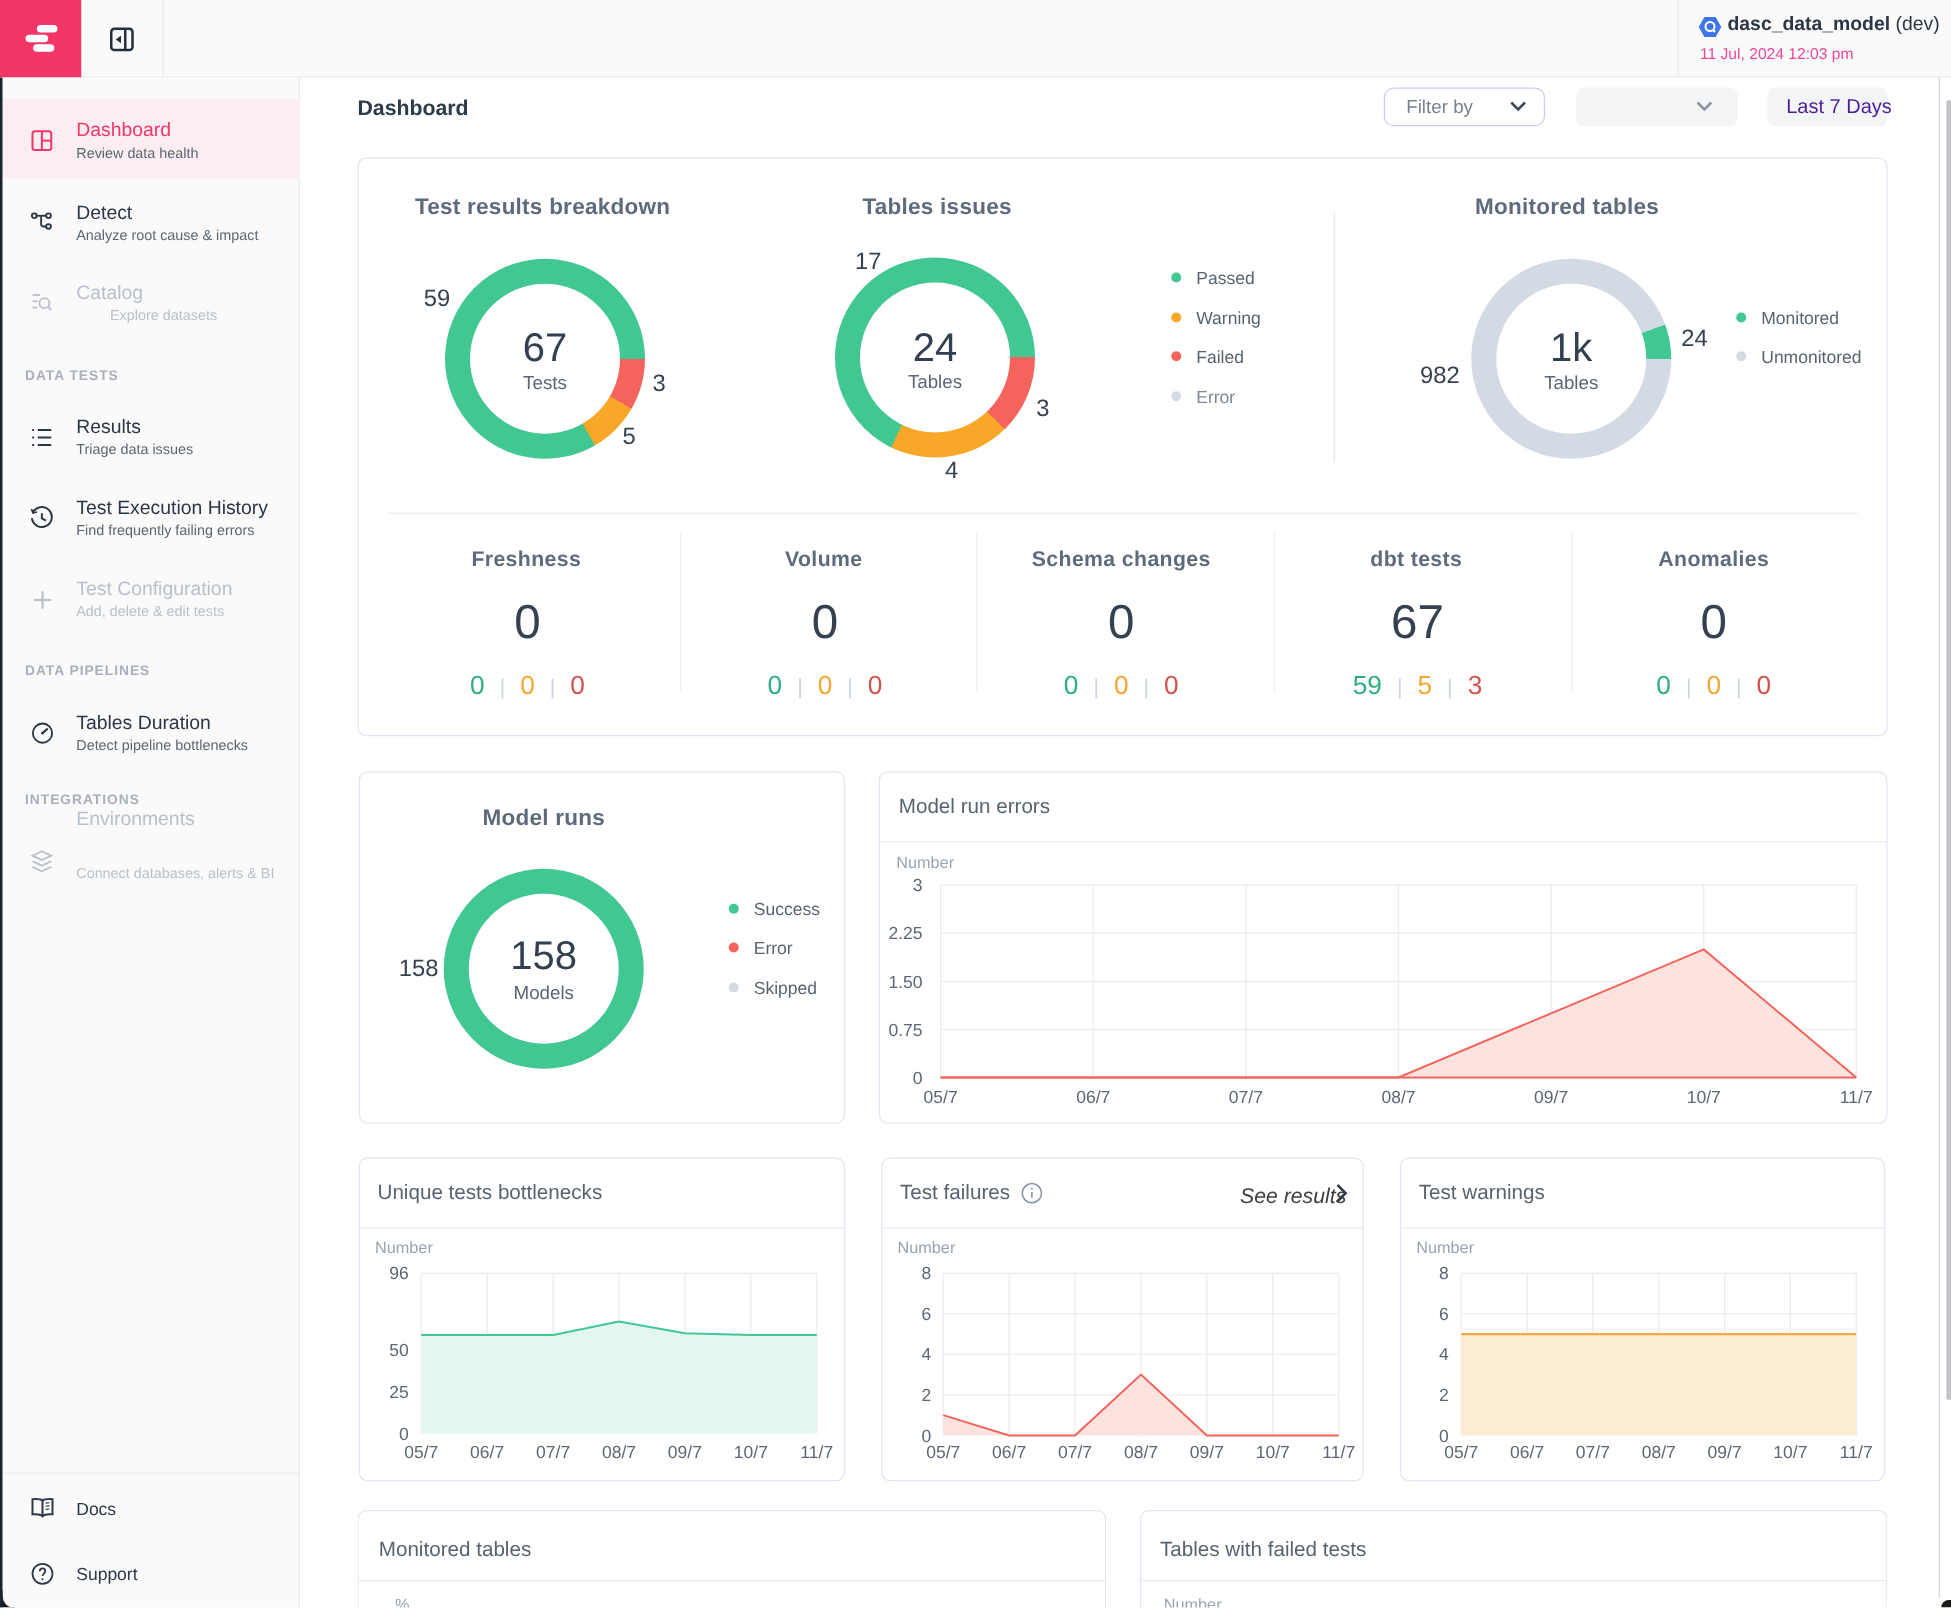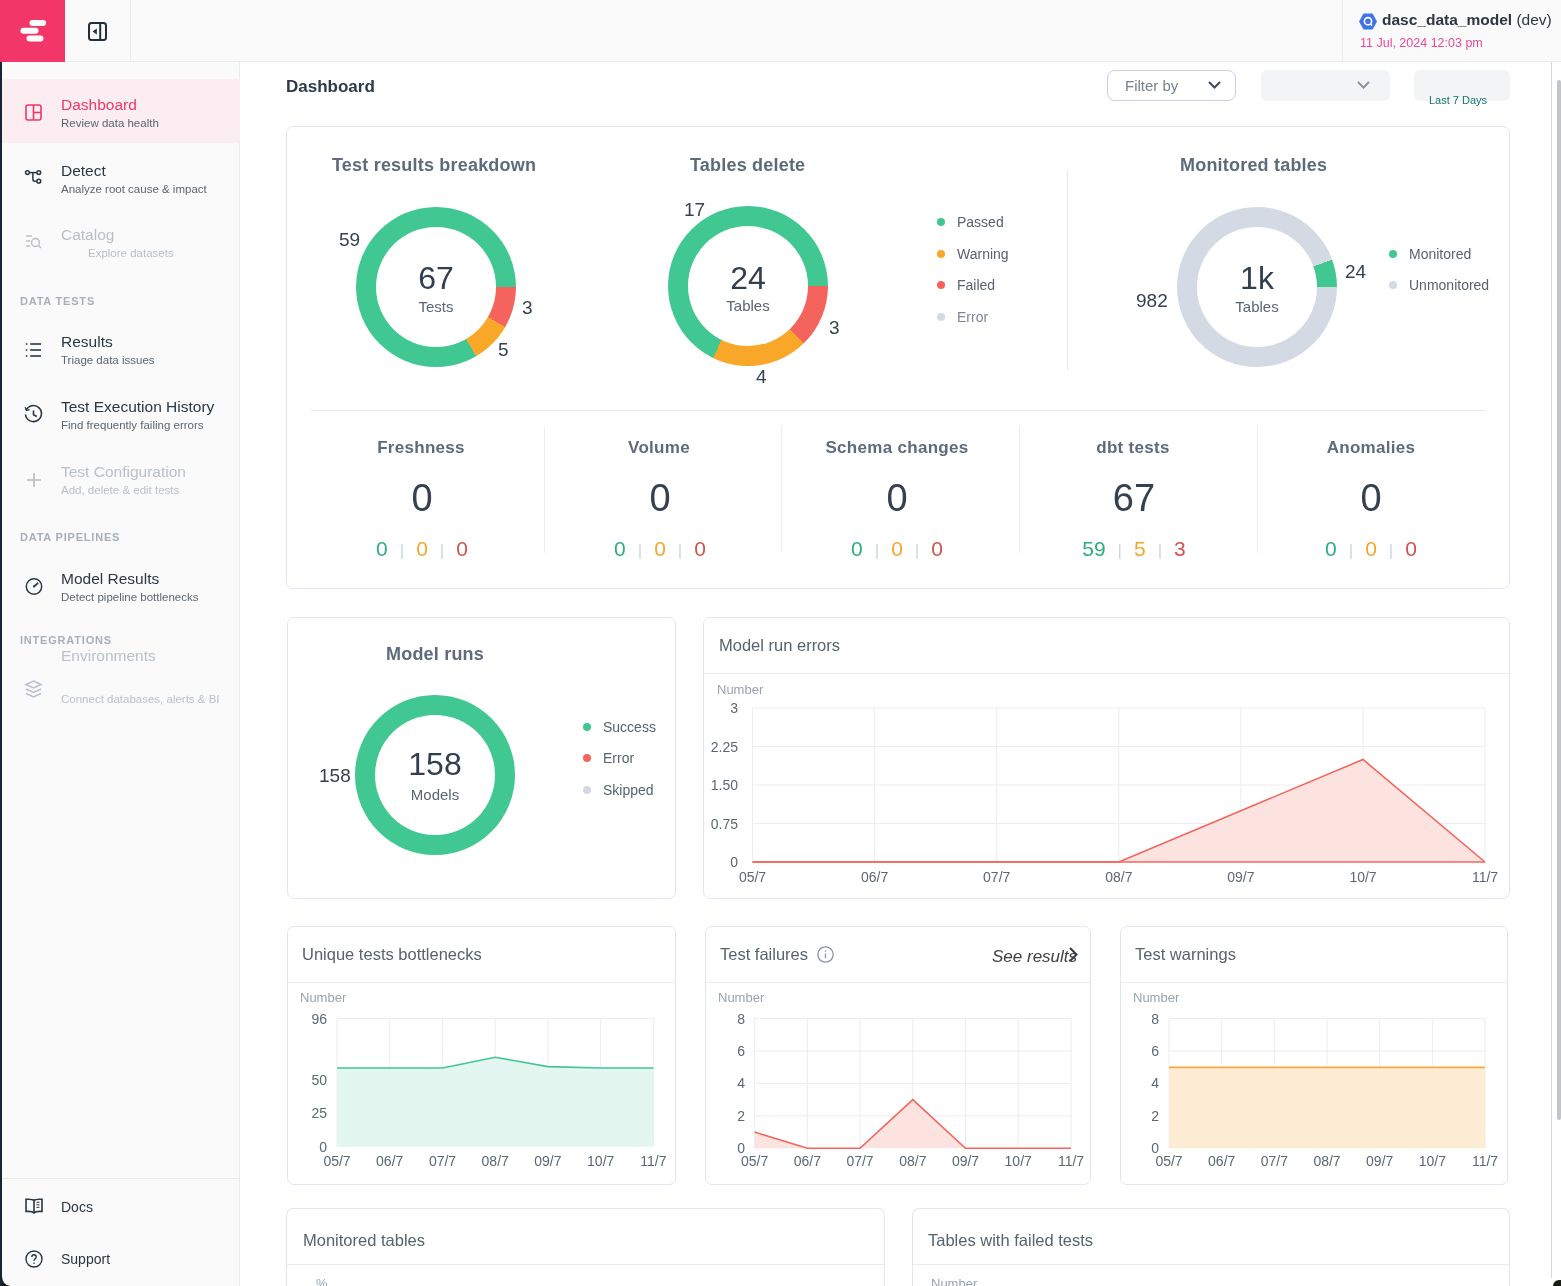--- a/index.html
+++ b/index.html
@@ -117,21 +117,21 @@
 <div class="menu-t dis" style="top:463px;">Test Configuration</div>
 <div class="menu-s dis" style="top:484px;">Add, delete &amp; edit tests</div>
 
 <div class="sec" style="top:531px;">DATA PIPELINES</div>
 
 <svg style="left:25px;top:578px;" width="18" height="17" viewBox="0 0 18 17" fill="none" stroke="#2b3744" stroke-width="1.5">
   <circle cx="9" cy="8.5" r="7.7"></circle>
   <path d="M9 8.5 L13.2 4.8" stroke-width="1.7"></path>
   <circle cx="9" cy="8.5" r="1.1" fill="#2b3744" stroke="none"></circle>
 </svg>
-<div class="menu-t" style="top:570px;">Model Results</div>
+<div class="menu-t" style="top:570px;">Tables Duration</div>
 <div class="menu-s" style="top:591px;">Detect pipeline bottlenecks</div>
 
 <div class="sec" style="top:634px;">INTEGRATIONS</div>
 
 <svg style="left:25px;top:680px;" width="17" height="18" viewBox="0 0 17 18" fill="none" stroke="#b9c0c9" stroke-width="1.5">
   <path d="M8.5 1 L16 4.5 L8.5 8 L1 4.5 Z"></path>
   <path d="M1 9 L8.5 12.5 L16 9"></path>
   <path d="M1 13.5 L8.5 17 L16 13.5"></path>
 </svg>
 <div class="menu-t dis" style="top:647px;">Environments</div>
@@ -160,25 +160,25 @@
 <svg style="left:1208px;top:81px;" width="13" height="8" viewBox="0 0 13 8" fill="none" stroke="#3e4a58" stroke-width="2">
     <path d="M1 1 L6.5 6.5 L12 1"></path>
   </svg>
 
 <div class="abs" style="left:1261px;top:70px;width:129px;height:31px;background:#f3f4f6;border-radius:6px;"></div>
 <svg style="left:1357px;top:81px;" width="13" height="8" viewBox="0 0 13 8" fill="none" stroke="#8b95a2" stroke-width="2">
     <path d="M1 1 L6.5 6.5 L12 1"></path>
   </svg>
 
 <div class="abs" style="left:1414px;top:70px;width:96px;height:31px;background:#f3f4f6;border-radius:6px;"></div>
-<div class="abs" style="left:1429px;top:94px;font-size:11px;color:#0f766e;">Last 7 Days</div>
+<div class="abs" style="left:1429px;top:77px;font-size:16px;color:#4c1d95;">Last 7 Days</div>
 
 <div class="card" style="left:286px;top:126px;width:1224px;height:463px;"></div>
 <div class="ctitle" style="left:332px;top:155px;">Test results breakdown</div>
-<div class="ctitle" style="left:690px;top:155px;">Tables delete</div>
+<div class="ctitle" style="left:690px;top:155px;">Tables issues</div>
 <div class="ctitle" style="left:1180px;top:155px;">Monitored tables</div>
 
 <div class="donut" style="left:356px;top:207px;background:conic-gradient(#41c792 0deg 90deg,#f4645c 90deg 120deg,#f8a729 120deg 150deg,#41c792 150deg 360deg);">
   <div class="hole"></div>
 </div>
 <div class="dnum" style="left:356px;top:260px;">67</div>
 <div class="dsub" style="left:356px;top:298px;">Tests</div>
 <div class="dlabel" style="left:339px;top:229px;">59</div>
 <div class="dlabel" style="left:522px;top:297px;">3</div>
 <div class="dlabel" style="left:498px;top:339px;">5</div>

